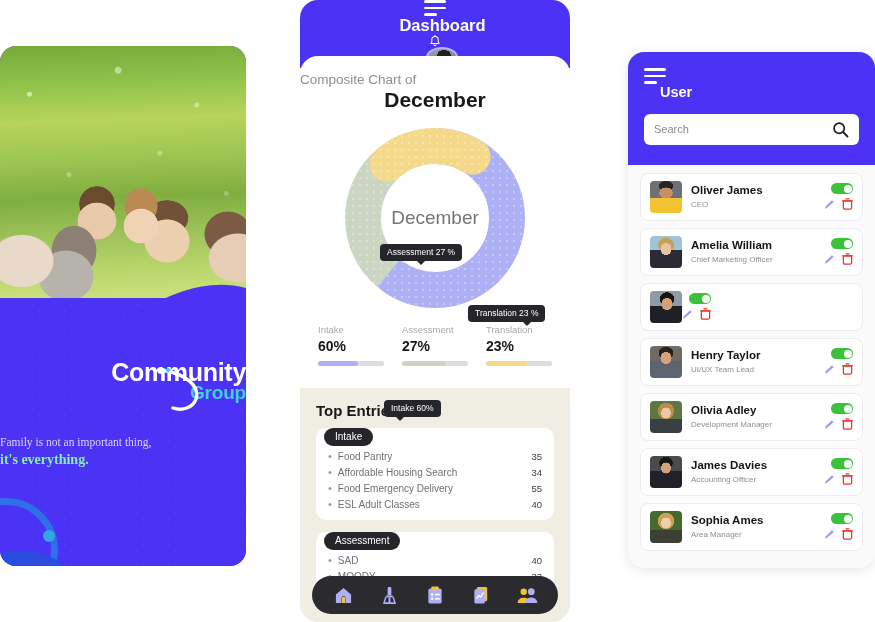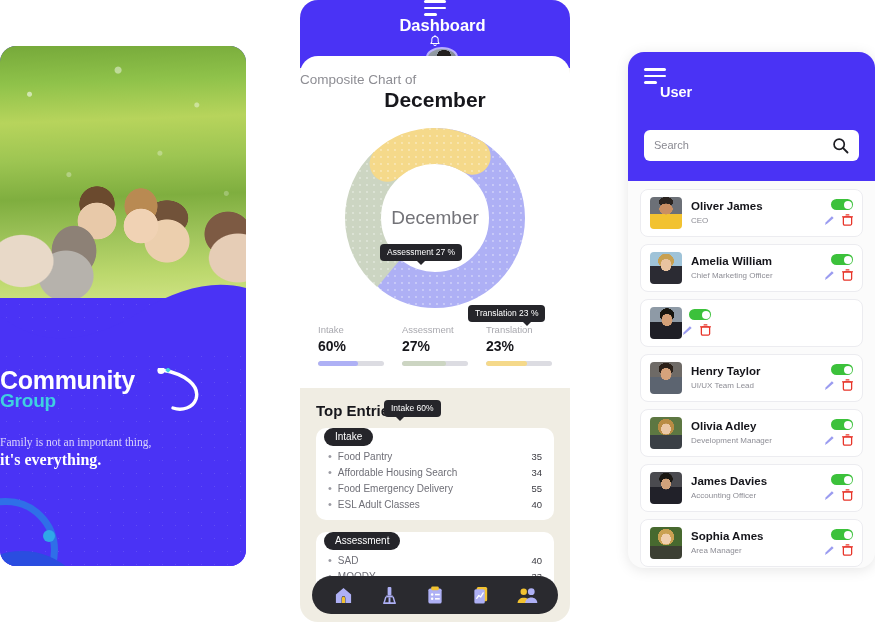--- a/index.html
+++ b/index.html
@@ -67,29 +67,29 @@
   .blob-big {
     position: absolute; left: -48px; top: 505px;
     width: 140px; height: 140px; border-radius: 50%;
     background: #2a4de0;
   }
   .blob-small {
     position: absolute; left: 43px; top: 484px;
     width: 12px; height: 12px; border-radius: 50%;
     background: #2fa8e8;
   }
-  .brand { position: absolute; left: 0; top: 320px; width: 100%; text-align: left; }
+  .brand { position: absolute; left: 0; top: 312px; width: 100%; text-align: right; }
   .brand-1 { font-size: 25px; font-weight: bold; color: #ffffff; letter-spacing: -0.3px; }
   .brand-2 { font-size: 19px; font-weight: bold; color: #3fd0e0; margin-top: -5px; letter-spacing: -0.2px; }
   .swoosh { position: absolute; left: 152px; top: 322px; }
   .tagline {
     position: absolute; left: 0; top: 388px; width: 100%; text-align: left;
     color: #dad4fb; font-size: 11.5px; line-height: 17px; font-family: Liberation Serif, serif;
   }
-  .tagline b { color: #ffffff; font-size: 16px; }
+  .tagline b { color: #86efac; font-size: 14px; }
 
   
   #phone {
     position: absolute; left: 300px; top: 0;
     width: 270px; height: 622px;
     border-radius: 18px;
     overflow: hidden;
     background: #f0ede3;
   }
   .ph-header {
@@ -171,21 +171,21 @@
     position: absolute; left: 628px; top: 52px;
     width: 247px; height: 516px;
     border-radius: 16px; overflow: hidden;
     background: #fbfbfb;
     box-shadow: 0 2px 14px rgba(0,0,0,.10);
   }
   .ru-head { background: #4a33f5; padding: 16px 16px 20px; }
   .ru-top { display: flex; align-items: flex-start; flex-direction: column; }
   .ru-title { color: #fff; font-size: 14.5px; font-weight: bold; margin-left: 16px; }
   .ru-search {
-    margin-top: 30px; background: #fff; border-radius: 6px; height: 31px;
+    margin-top: 14px; background: #fff; border-radius: 6px; height: 31px;
     display: flex; align-items: center; padding: 0 10px; justify-content: space-between;
   }
   .ru-search input {
     flex: 1; border: 0; outline: 0; font-size: 11px; color: #3a3a40;
     font-family: "Liberation Sans", sans-serif; background: transparent;
   }
   .ru-search input::placeholder { color: #8a8a92; }
   .ru-list { padding: 8px 12px; }
   .urow {
     display: flex; align-items: center; background: #fff; border: 1px solid #ececf0;

